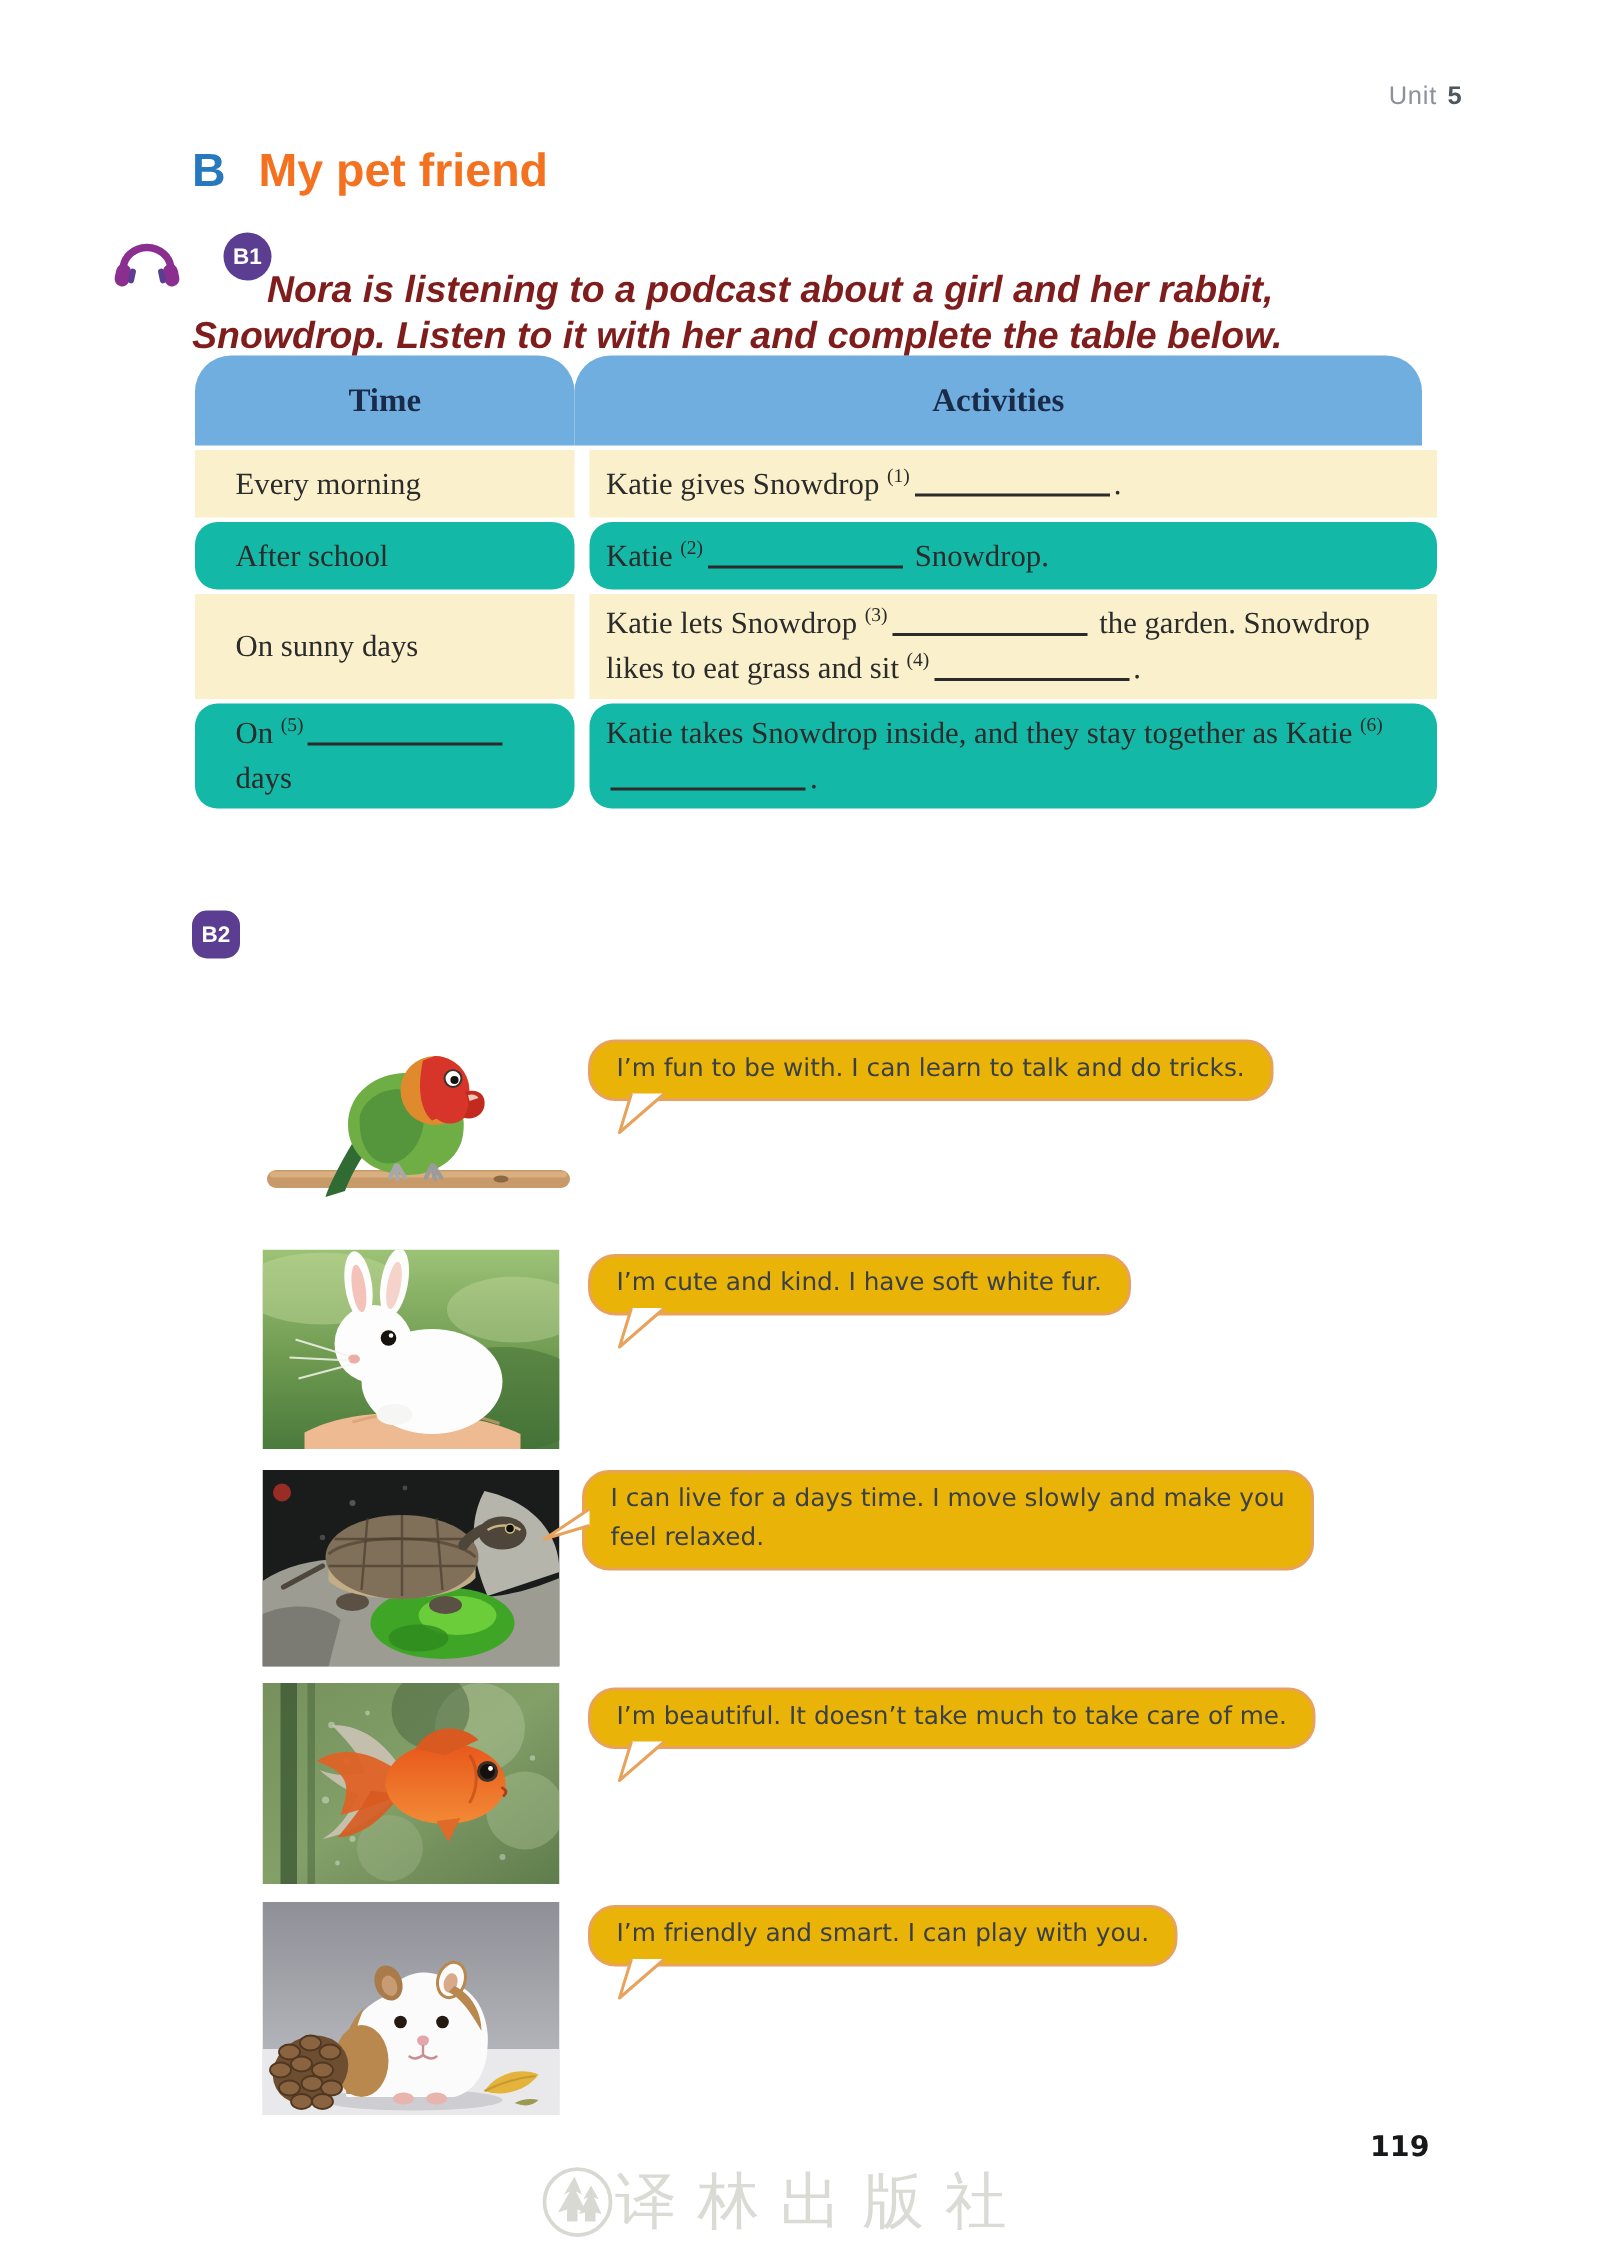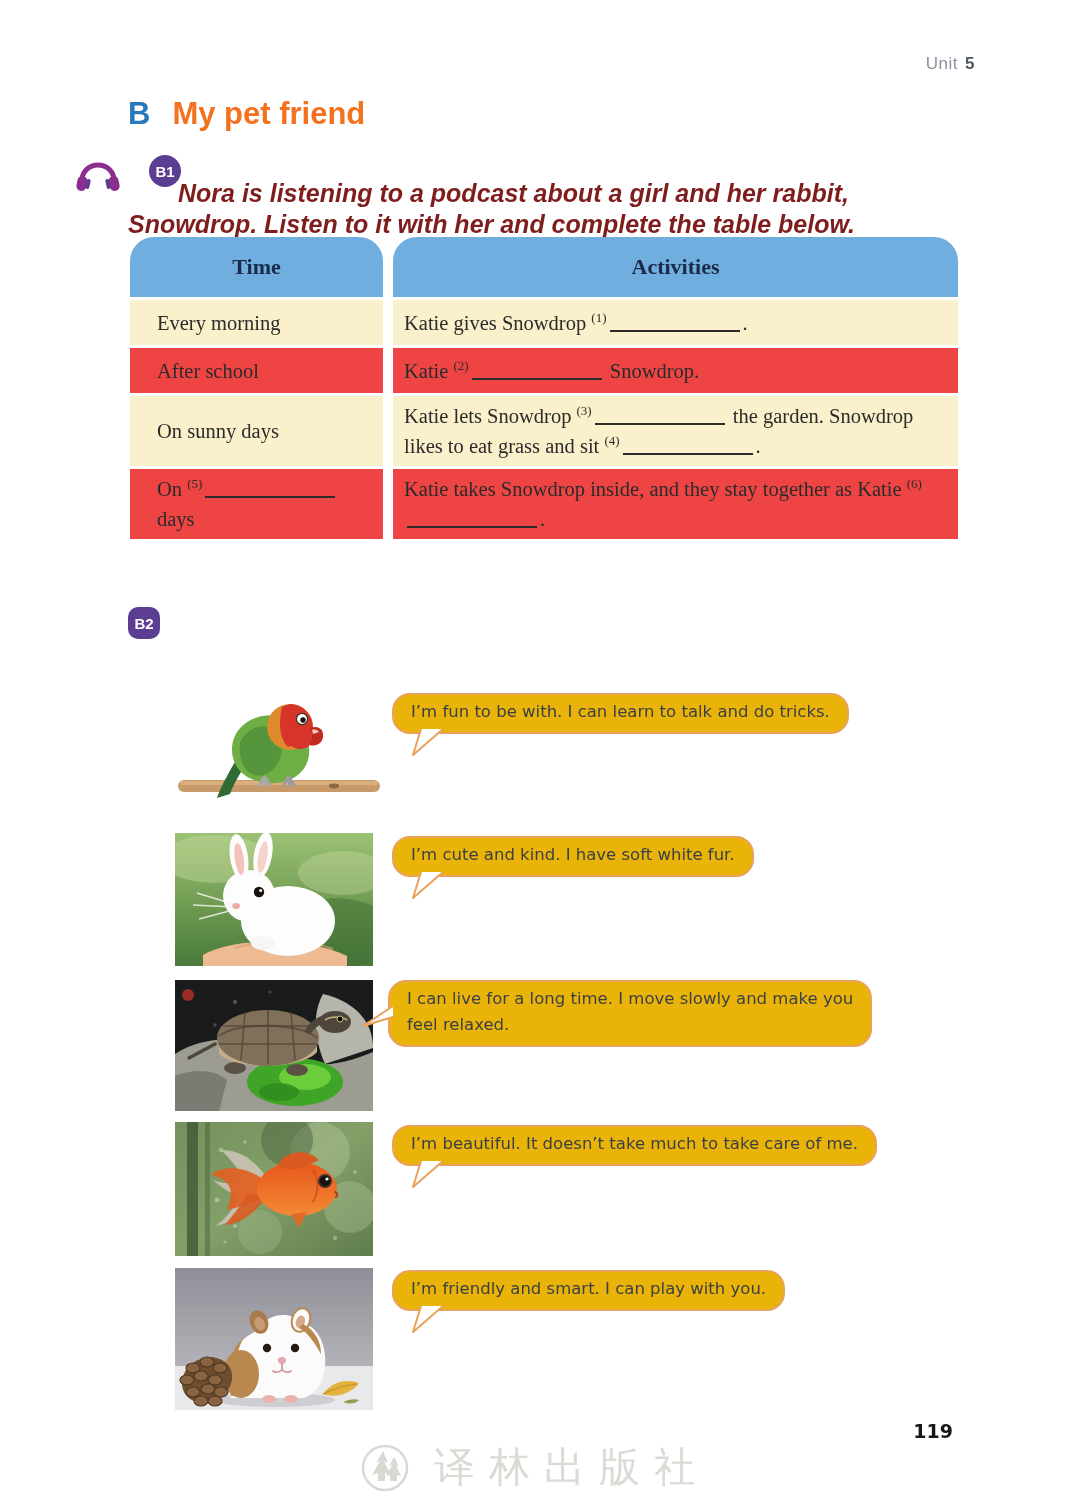--- a/index.html
+++ b/index.html
@@ -21,29 +21,29 @@
   .badge.b1{left:131px;top:155px;border-radius:50%;margin-left:18px;}
   .badge.b2{left:128px;top:607px;border-radius:10px;}
   .hp-icon{position:absolute;left:74px;top:150px;}
   .instruction{position:absolute;left:128px;width:822px;font-style:italic;font-weight:600;
                font-size:25px;line-height:31px;color:#7f1d1d;text-indent:50px;}
   #b1-instruction{top:153px;}
   #b2-instruction{top:605px;}
 
   
   .b1-table{position:absolute;left:130px;top:237px;width:828px;font-family:"Liberation Serif",serif;}
-  .t-header{display:grid;grid-template-columns:253px 565px;column-gap:10px;}
+  .t-header{display:grid;grid-template-columns:253px 565px;column-gap:0;}
   .t-header .hcell{height:60px;background:#6FAEDF;border-radius:24px 24px 0 0;
         display:flex;align-items:center;justify-content:center;
         font-weight:bold;font-size:22px;color:#1A2B4A;}
   .t-row{display:grid;grid-template-columns:253px 565px;column-gap:10px;margin-top:3px;}
   .t-row .cell{display:flex;align-items:center;font-size:20.5px;color:#2B2B2B;line-height:30px;
         padding-top:5px;padding-bottom:5px;min-height:35px;}
   .row-yellow .cell{background:#FAF0CB;}
-  .row-pink .cell{background:#ef4444;}
+  .row-pink .cell{background:#14b8a6;border-radius:15px;}
   .cell.time{padding-left:27px;padding-right:8px;}
   .cell.act{padding-left:11px;padding-right:10px;}
   .cellinner{display:block;}
   .blank{display:inline-block;width:130px;height:14px;border-bottom:2px solid #2B2B2B;
          margin:0 3px;vertical-align:-2px;}
   sup{font-size:13px;line-height:0;}
 
   
   .animal-img{position:absolute;display:block;}
 
@@ -54,21 +54,21 @@
   .bubble .line{white-space:nowrap;}
   .tail{position:absolute;}
   .tail-down{left:16px;bottom:-26px;width:40px;height:30px;}
   .tail-left{left:-29px;top:22px;width:33px;height:30px;}
 
   
   .pagenum{position:absolute;right:112px;top:1420px;font-size:19px;font-weight:bold;color:#17181A;
            font-family:"DejaVu Sans",sans-serif;}
   .watermark{position:absolute;left:360px;top:1440px;display:flex;align-items:center;color:#DBDBD5;}
   .wm-text{font-family:Liberation Serif, serif;font-size:41px;letter-spacing:14px;
-           margin-left:24px;color:#DBDBD5;white-space:nowrap;}
+           margin-left:0;color:#DBDBD5;white-space:nowrap;}
 </style>
 </head>
 <body>
 
 <div class="page">
 
   <div class="unit">
     <span>Unit</span><span class="num">5</span>
   </div>
 
@@ -212,21 +212,21 @@
     <path d="M70,32 L66,80 M93,30 L93,84 M116,32 L120,80 M48,46 L140,46 M44,64 L142,64" stroke="#4A3E2E" stroke-width="1.6" opacity="0.7"></path>
     <path d="M134,50 C140,42 150,36 160,38" stroke="#4E463A" stroke-width="7" fill="none" stroke-linecap="round"></path>
     <ellipse cx="160" cy="42" rx="16" ry="11" fill="#4E463A"></ellipse>
     <path d="M150,40 C156,36 166,36 172,40" stroke="#C8B87F" stroke-width="1.6" fill="none"></path>
     <circle cx="165" cy="39" r="3" fill="#0F0D0A" stroke="#C8B87F" stroke-width="1"></circle>
   </svg>
   <div class="bubble" style="left:388px;top:980px">
     <svg class="tail tail-left" viewBox="0 0 33 30">
       <path d="M32,2 L2,22 L32,13" fill="#ffffff" stroke="#E8A25B" stroke-width="2" stroke-linejoin="round"></path>
     </svg>
-  <div class="line">I can live for a long time. I move slowly and make you</div>
+  <div class="line">I can live for a days time. I move slowly and make you</div>
       <div class="line">feel relaxed.</div>
     </div>
 
   <svg class="animal-img" style="left:175px;top:1122px" width="198" height="134" viewBox="0 0 198 134">
     <defs>
       <linearGradient id="gWater" x1="0" y1="0" x2="1" y2="1">
         <stop offset="0" stop-color="#75905C"></stop>
           <stop offset="0.5" stop-color="#83A069"></stop>
           <stop offset="1" stop-color="#5F7C4C"></stop>
       </linearGradient>

